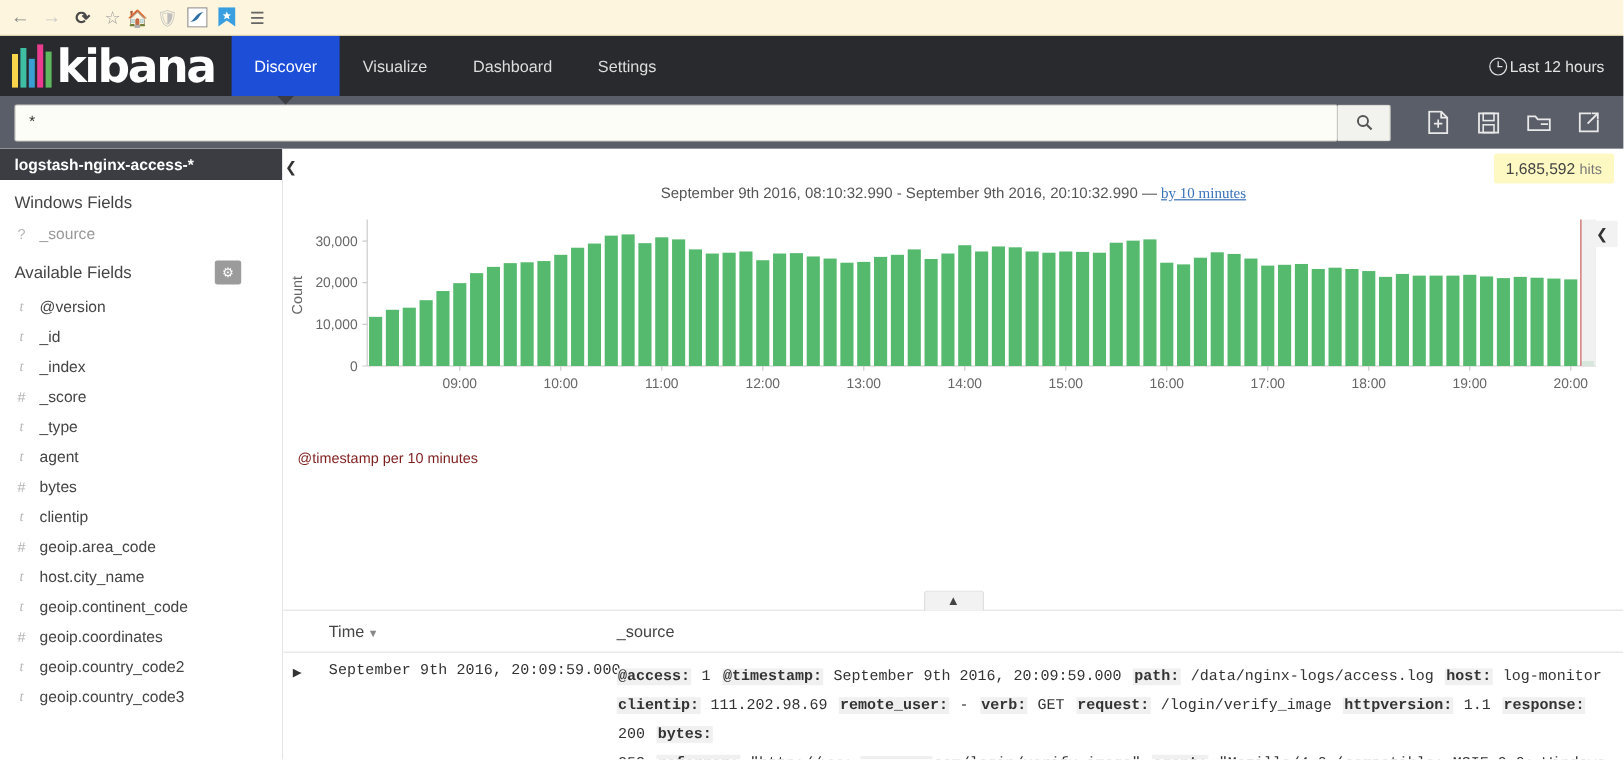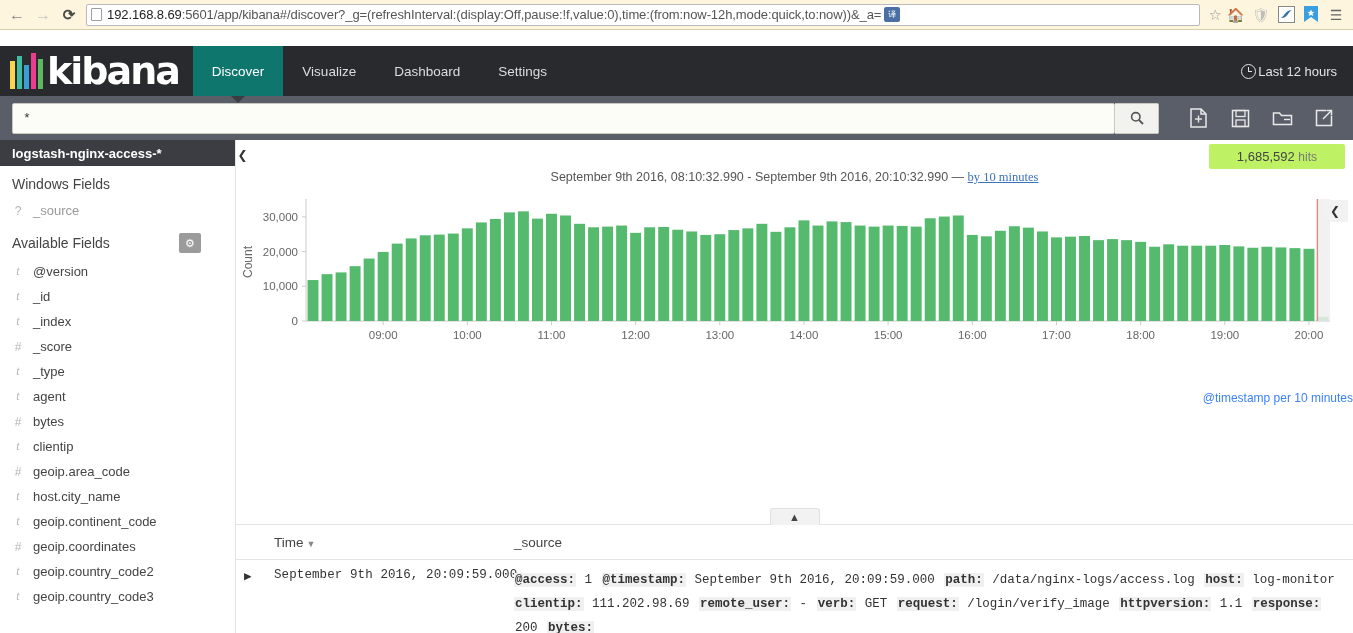--- a/index.html
+++ b/index.html
@@ -41,35 +41,34 @@
     flex:0 0 auto;margin-left:3px;
   }
   .star-ico{ color:#9b9b9b; font-size:15px; margin:0 5px; flex:0 0 auto;}
   .ext-icons{ display:flex; align-items:center; gap:7px; padding-right:4px;}
   .ext{ width:18px;height:18px;display:flex;align-items:center;justify-content:center;font-size:14px;}
 
   
   .kb-nav{
     height:50px; background:#282a2e; display:flex; align-items:stretch;
     position:relative;
-    margin-top:16px;
   }
   .kb-logo{ display:flex; align-items:center; padding-left:10px; padding-right:14px;}
   .logo-bars{ display:flex; align-items:flex-end; height:36px; gap:2px; margin-right:4px;}
   .logo-bars i{ display:block; width:5px; border-radius:0;}
   .logo-word{
     color:#fff; font-size:38px; font-weight:bold; letter-spacing:-2px;
     line-height:38px; font-family:"DejaVu Sans", sans-serif;
   }
   .kb-tabs{ display:flex; align-items:stretch; }
   .kb-tab{
     display:flex; align-items:center; padding:0 19px; color:#ddd; font-size:13.5px;
     cursor:pointer; position:relative;
   }
-  .kb-tab.active{ background:#0f766e; color:#fff; }
+  .kb-tab.active{ background:#1d4ed8; color:#fff; }
   .kb-tab.active:after{
     content:""; position:absolute; bottom:-7px; left:50%; margin-left:-7px;
     border-left:7px solid transparent; border-right:7px solid transparent;
     border-top:7px solid #3b3d42;
   }
   .kb-spacer{ flex:1 1 auto; }
   .kb-time{
     display:flex; align-items:center; gap:2px; color:#e3e3e3; font-size:13px;
     padding-right:16px; cursor:pointer;
   }
@@ -143,34 +142,34 @@
   .fname.muted{ color:#999; }
 
   
   .content{ flex:1 1 auto; position:relative; overflow:hidden; background:#fff; }
   .collapse-left{
     position:absolute; left:0; top:6px; width:13px; height:18px;
     display:flex;align-items:center;justify-content:center;color:#333;
     font-size:12px; cursor:pointer; z-index:5;
   }
   .hits{
-    position:absolute; right:8px; top:4px; background:#bef264;
-    padding:5px 28px; font-size:13px; color:#444; border-radius:2px;
+    position:absolute; right:8px; top:4px; background:#fef9c3;
+    padding:5px 10px; font-size:13px; color:#444; border-radius:2px;
   }
   .hits b{ font-weight:normal; }
   .hits .lbl{ color:#777; font-size:12px; }
   .chart-title{
     text-align:center; font-size:12.5px; color:#555; padding-top:30px;
   }
   .chart-title a{ color:#3b73b9; text-decoration:underline;font-family:Liberation Serif, serif; }
 
   .chart-wrap{ position:relative; height:190px; margin-top:8px; }
   .x-label{
-    position:absolute; left:12px; right:0; bottom:-22px; text-align:right;
-    font-size:12px; color:#3b82f6;
+    position:absolute; left:12px; right:0; bottom:-22px; text-align:left;
+    font-size:12px; color:#7f1d1d;
   }
 
   
   .toggle-chart{
     position:absolute; left:50%; margin-left:-25px; top:368px;
     width:50px;height:17px; background:#f2f2f2; border:1px solid #e0e0e0;
     border-bottom:none; border-radius:3px 3px 0 0;
     display:flex;align-items:center;justify-content:center; font-size:11px; color:#444;
     cursor:pointer; z-index:6;
   }
@@ -200,25 +199,20 @@
     vertical-align:middle; border-radius:1px;
   }
 </style>
 </head>
 <body>
 
 <div class="browser-bar">
   <div class="nav-btn">←</div>
   <div class="nav-btn" style="color:#c9c9c9;">→</div>
   <div class="nav-btn reload">⟳</div>
-  <div class="urlbox">
-    <div class="page-icon"></div>
-    <div class="url-text"><span class="url-host">192.168.8.69</span><span class="url-rest">:5601/app/kibana#/discover?_g=(refreshInterval:(display:Off,pause:!f,value:0),time:(from:now-12h,mode:quick,to:now))&amp;_a=</span></div>
-    <div class="translate-ico">译</div>
-  </div>
   <div class="star-ico">☆</div>
   <div class="ext-icons">
     <div class="ext">🏠</div>
     <div class="ext" style="color:#bdbdbd;">🛡</div>
     <div class="ext">
       <svg width="17" height="17" viewBox="0 0 17 17">
           <rect x="0.5" y="0.5" width="16" height="16" fill="#fff" stroke="#888"></rect>
           <path d="M2 12 C6 12 7 4 14 4 C10 5 10 13 2 12 Z" fill="#2f6fa8"></path>
         </svg>
     </div>

